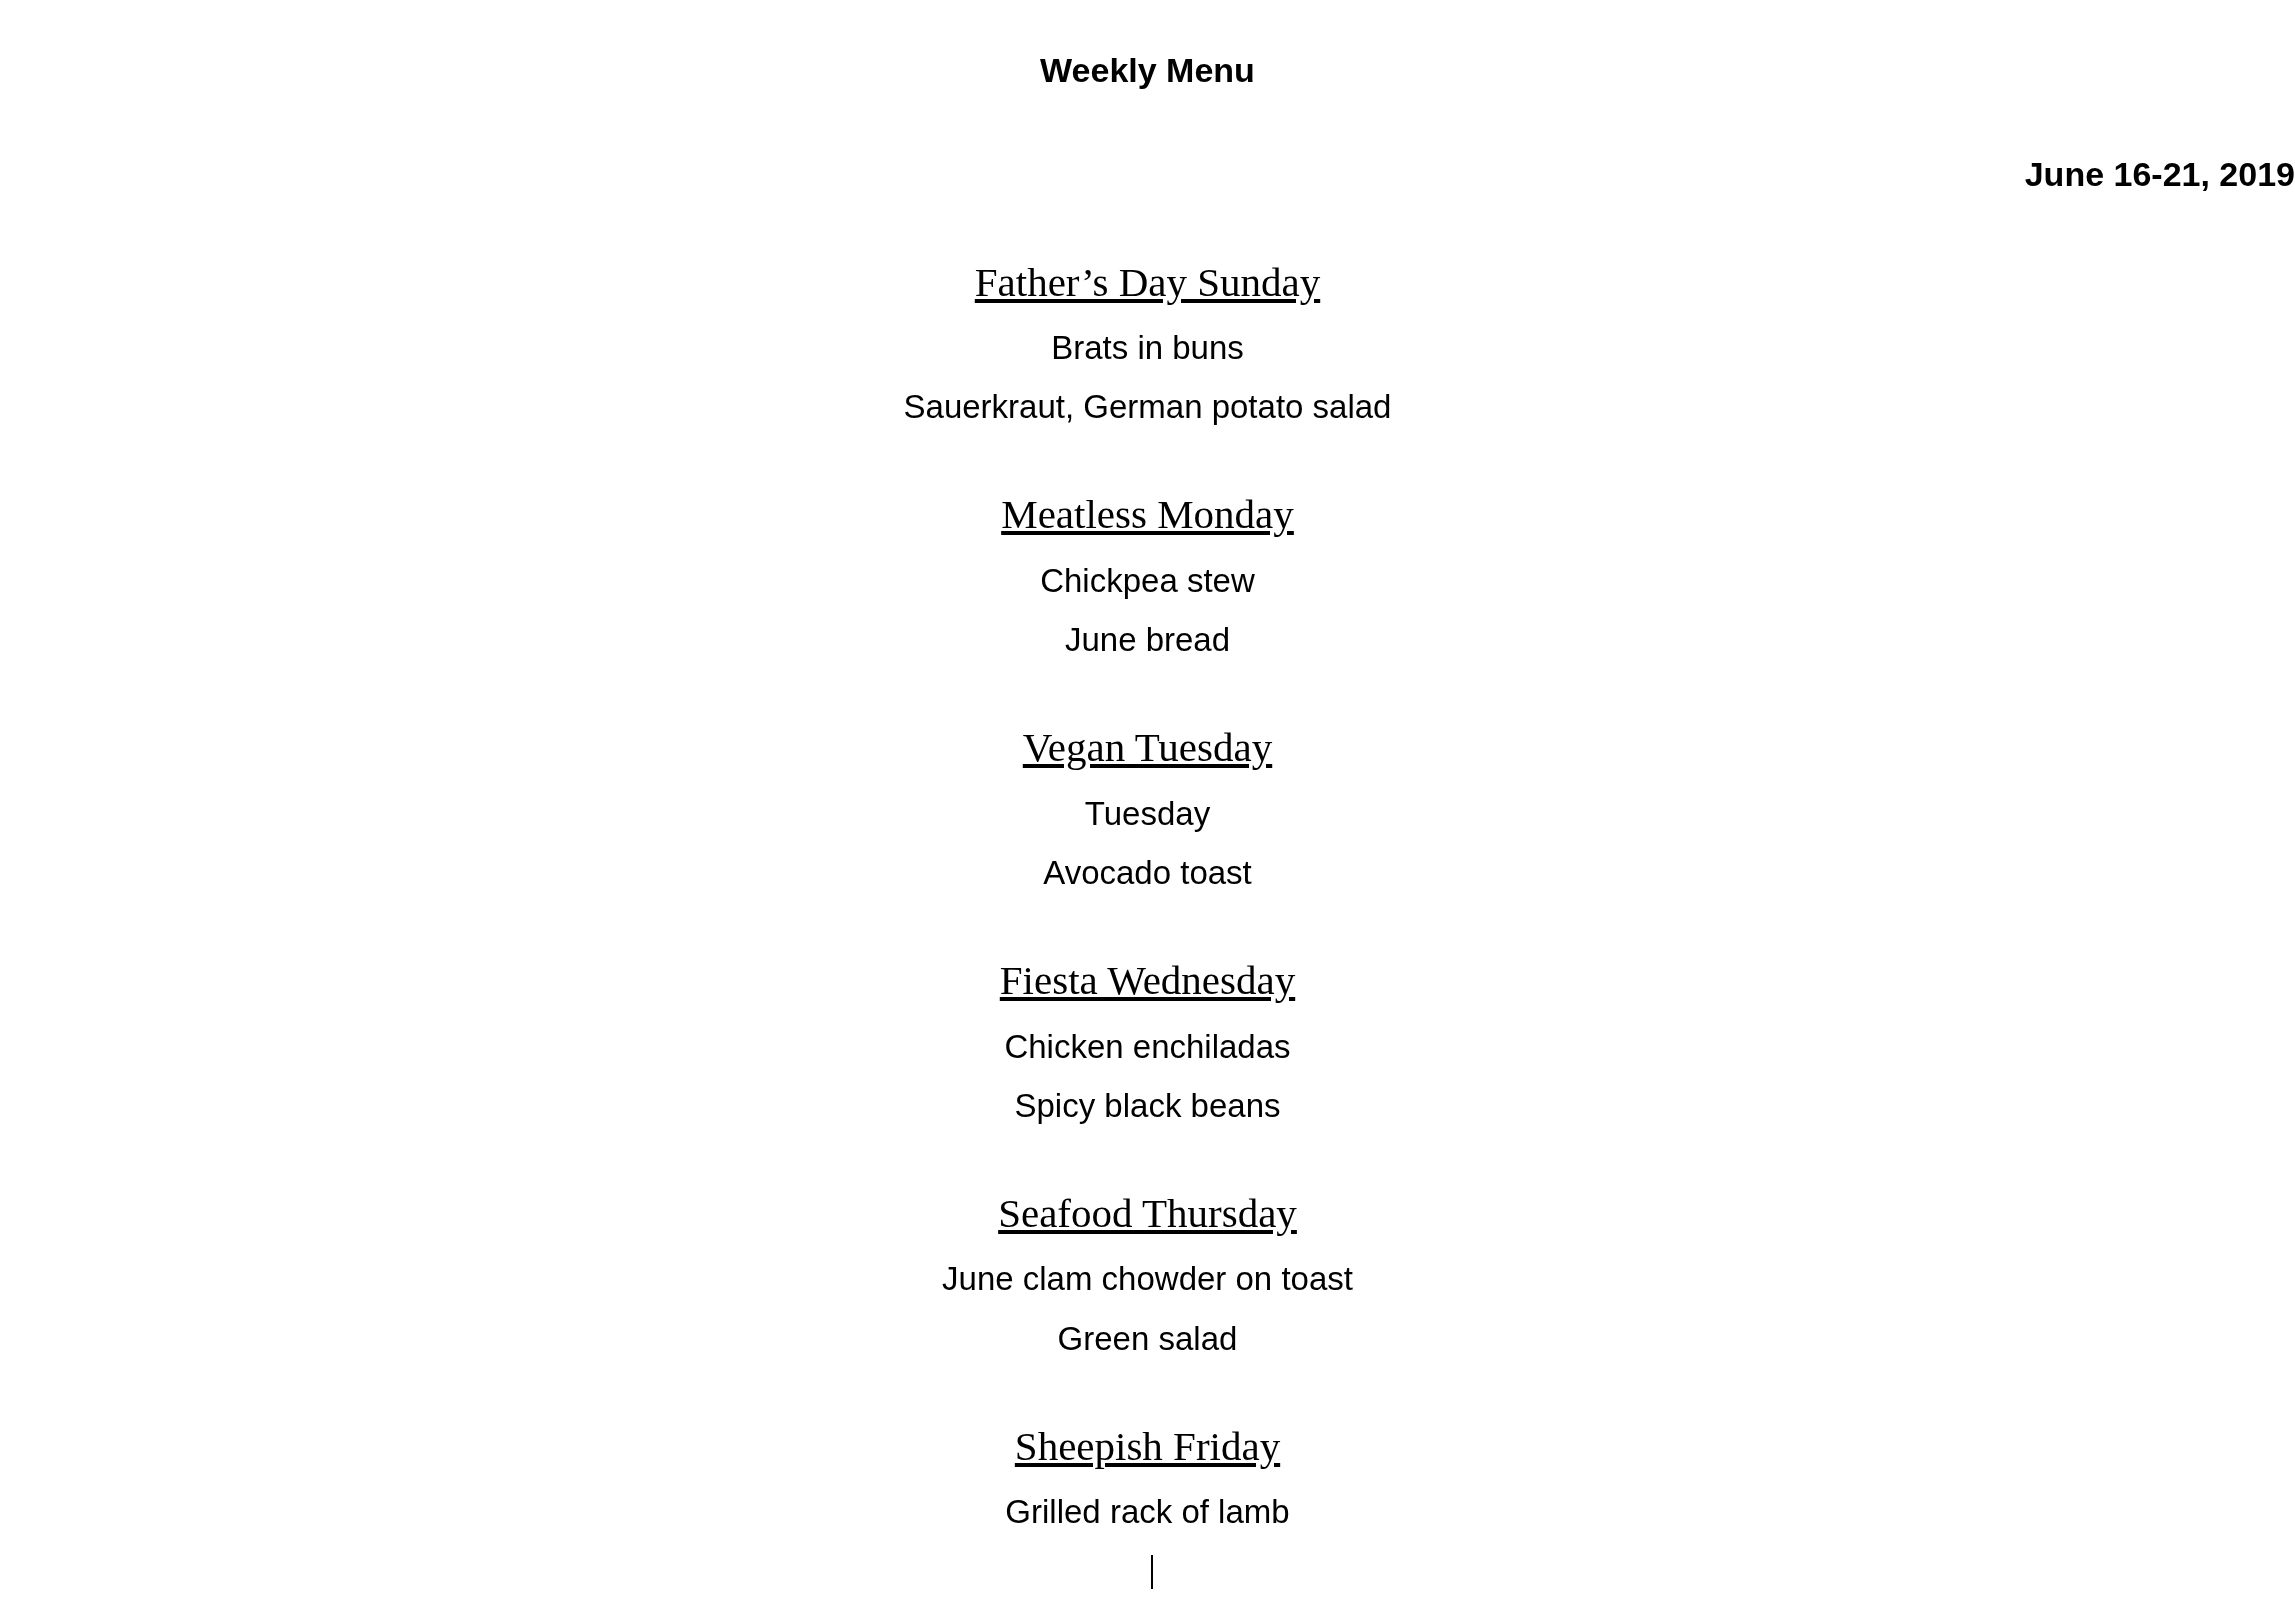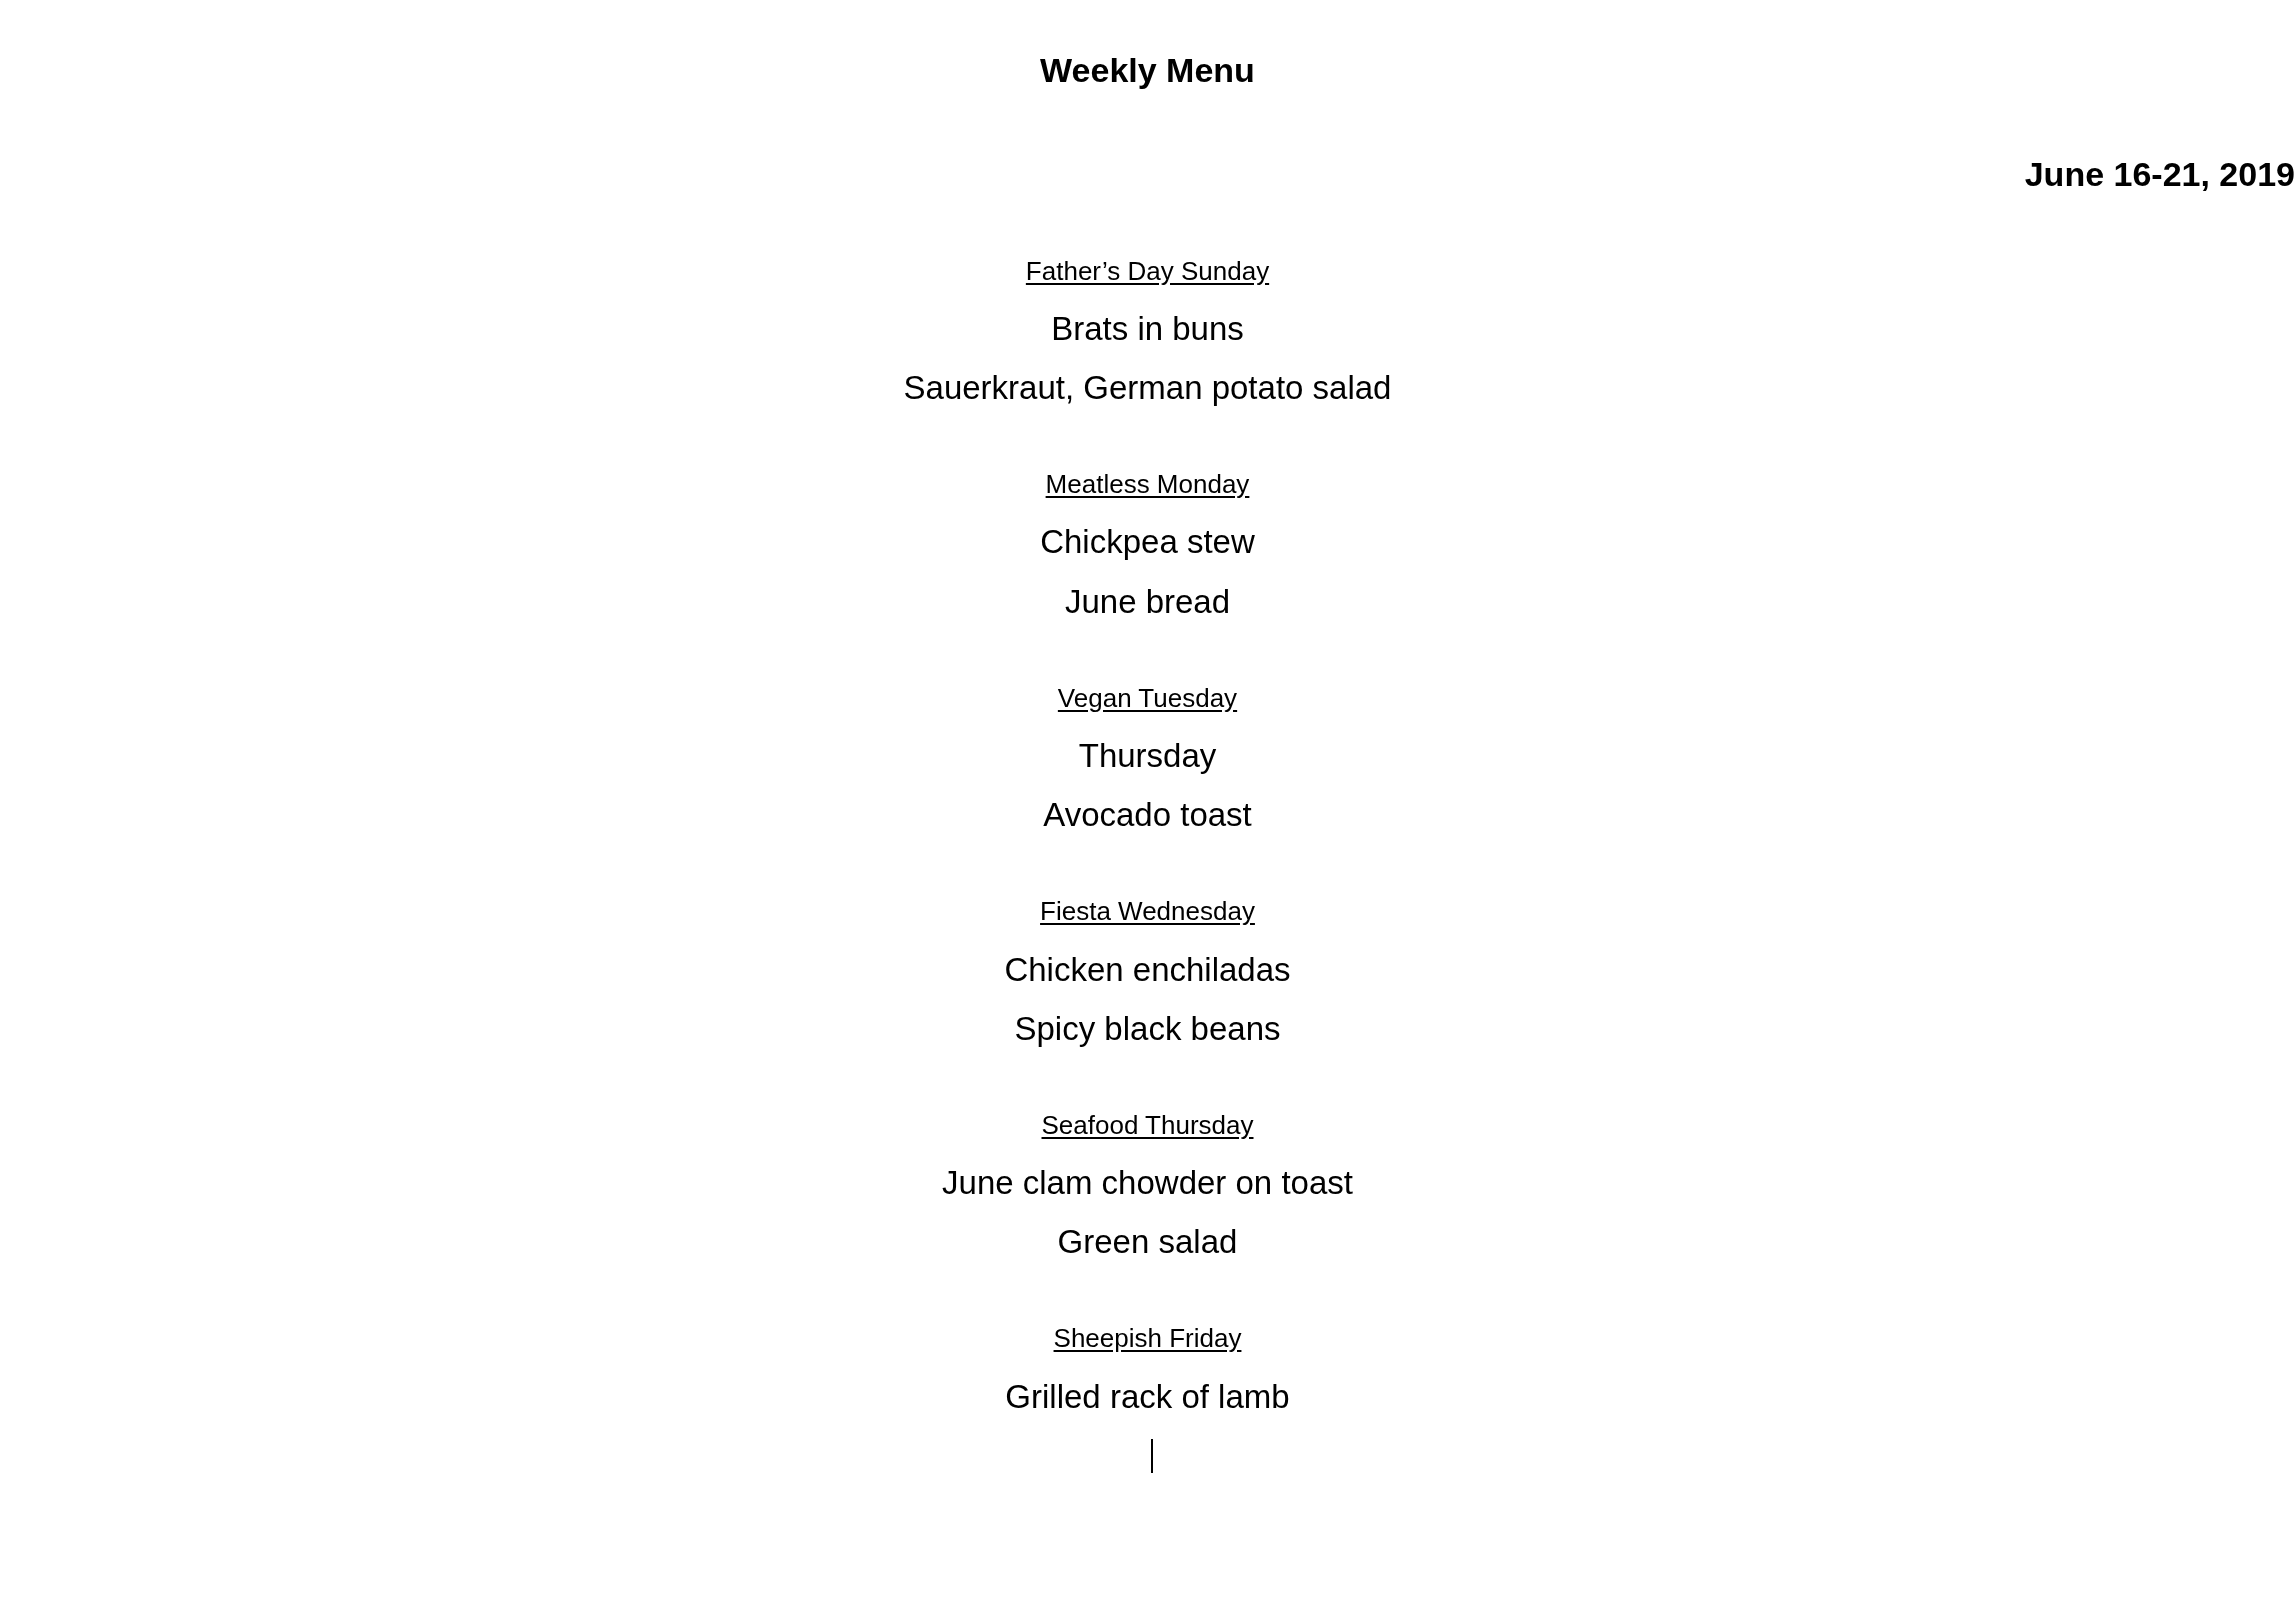--- a/index.html
+++ b/index.html
@@ -35,23 +35,24 @@
     font-weight: bold;
     line-height: 1.5;
     margin: 0;
     padding-top: 53px;
   }
   .day-block {
     margin-top: 51px;
   }
   .day-heading {
     text-align: center;
-    font-size: 26px;
+    font-size: 41px;
     line-height: 1.55;
-    margin: 12px;
+    margin: 4px;
+    font-family: Liberation Serif, serif;
   }
   .day-heading span.u {
     text-decoration: underline;
     text-underline-offset: 2.7px;
   }
   .day-item {
     text-align: center;
     font-size: 33px;
     line-height: 1.55;
     margin: 8px;
@@ -85,21 +86,21 @@
   </div>
 
   <div class="day-block">
     <p class="day-heading"><span class="u">Meatless Monday</span></p>
     <p class="day-item">Chickpea stew</p>
     <p class="day-item">June bread</p>
   </div>
 
   <div class="day-block">
     <p class="day-heading"><span class="u">Vegan Tuesday</span></p>
-    <p class="day-item">Thursday</p>
+    <p class="day-item">Tuesday</p>
     <p class="day-item">Avocado toast</p>
   </div>
 
   <div class="day-block">
     <p class="day-heading"><span class="u"> Fiesta Wednesday</span></p>
     <p class="day-item">Chicken enchiladas</p>
     <p class="day-item">Spicy black beans</p>
   </div>
 
   <div class="day-block">

